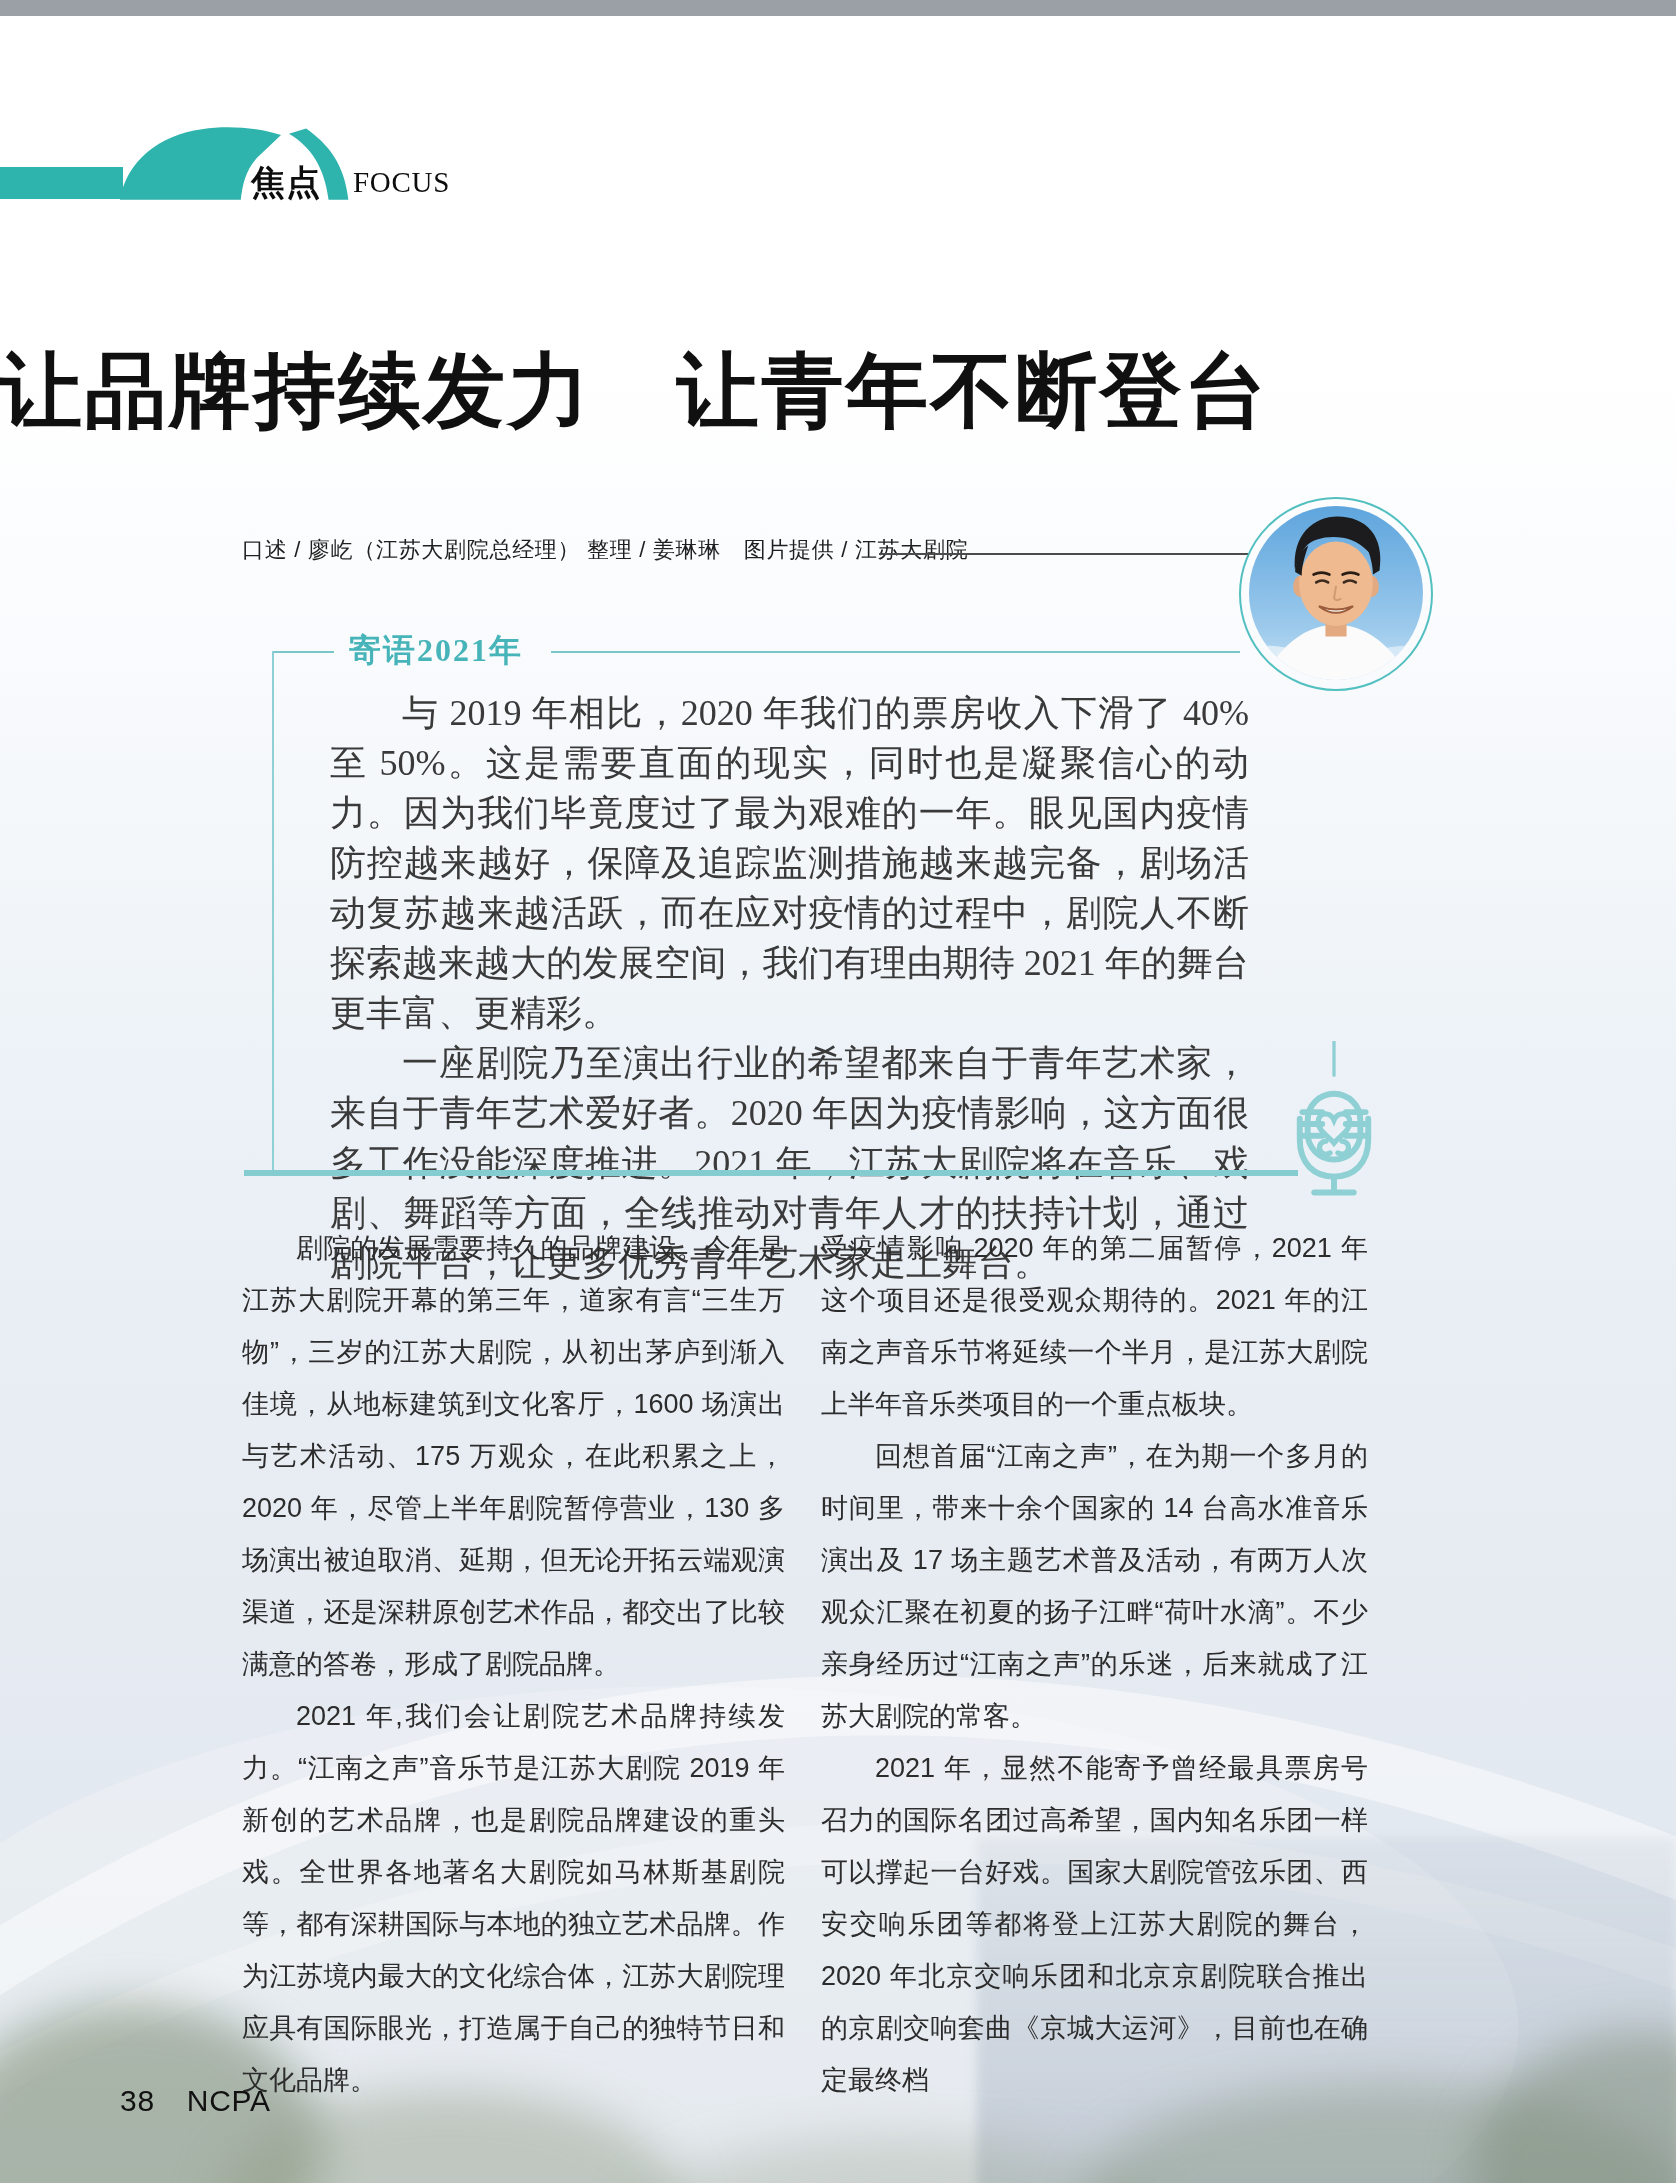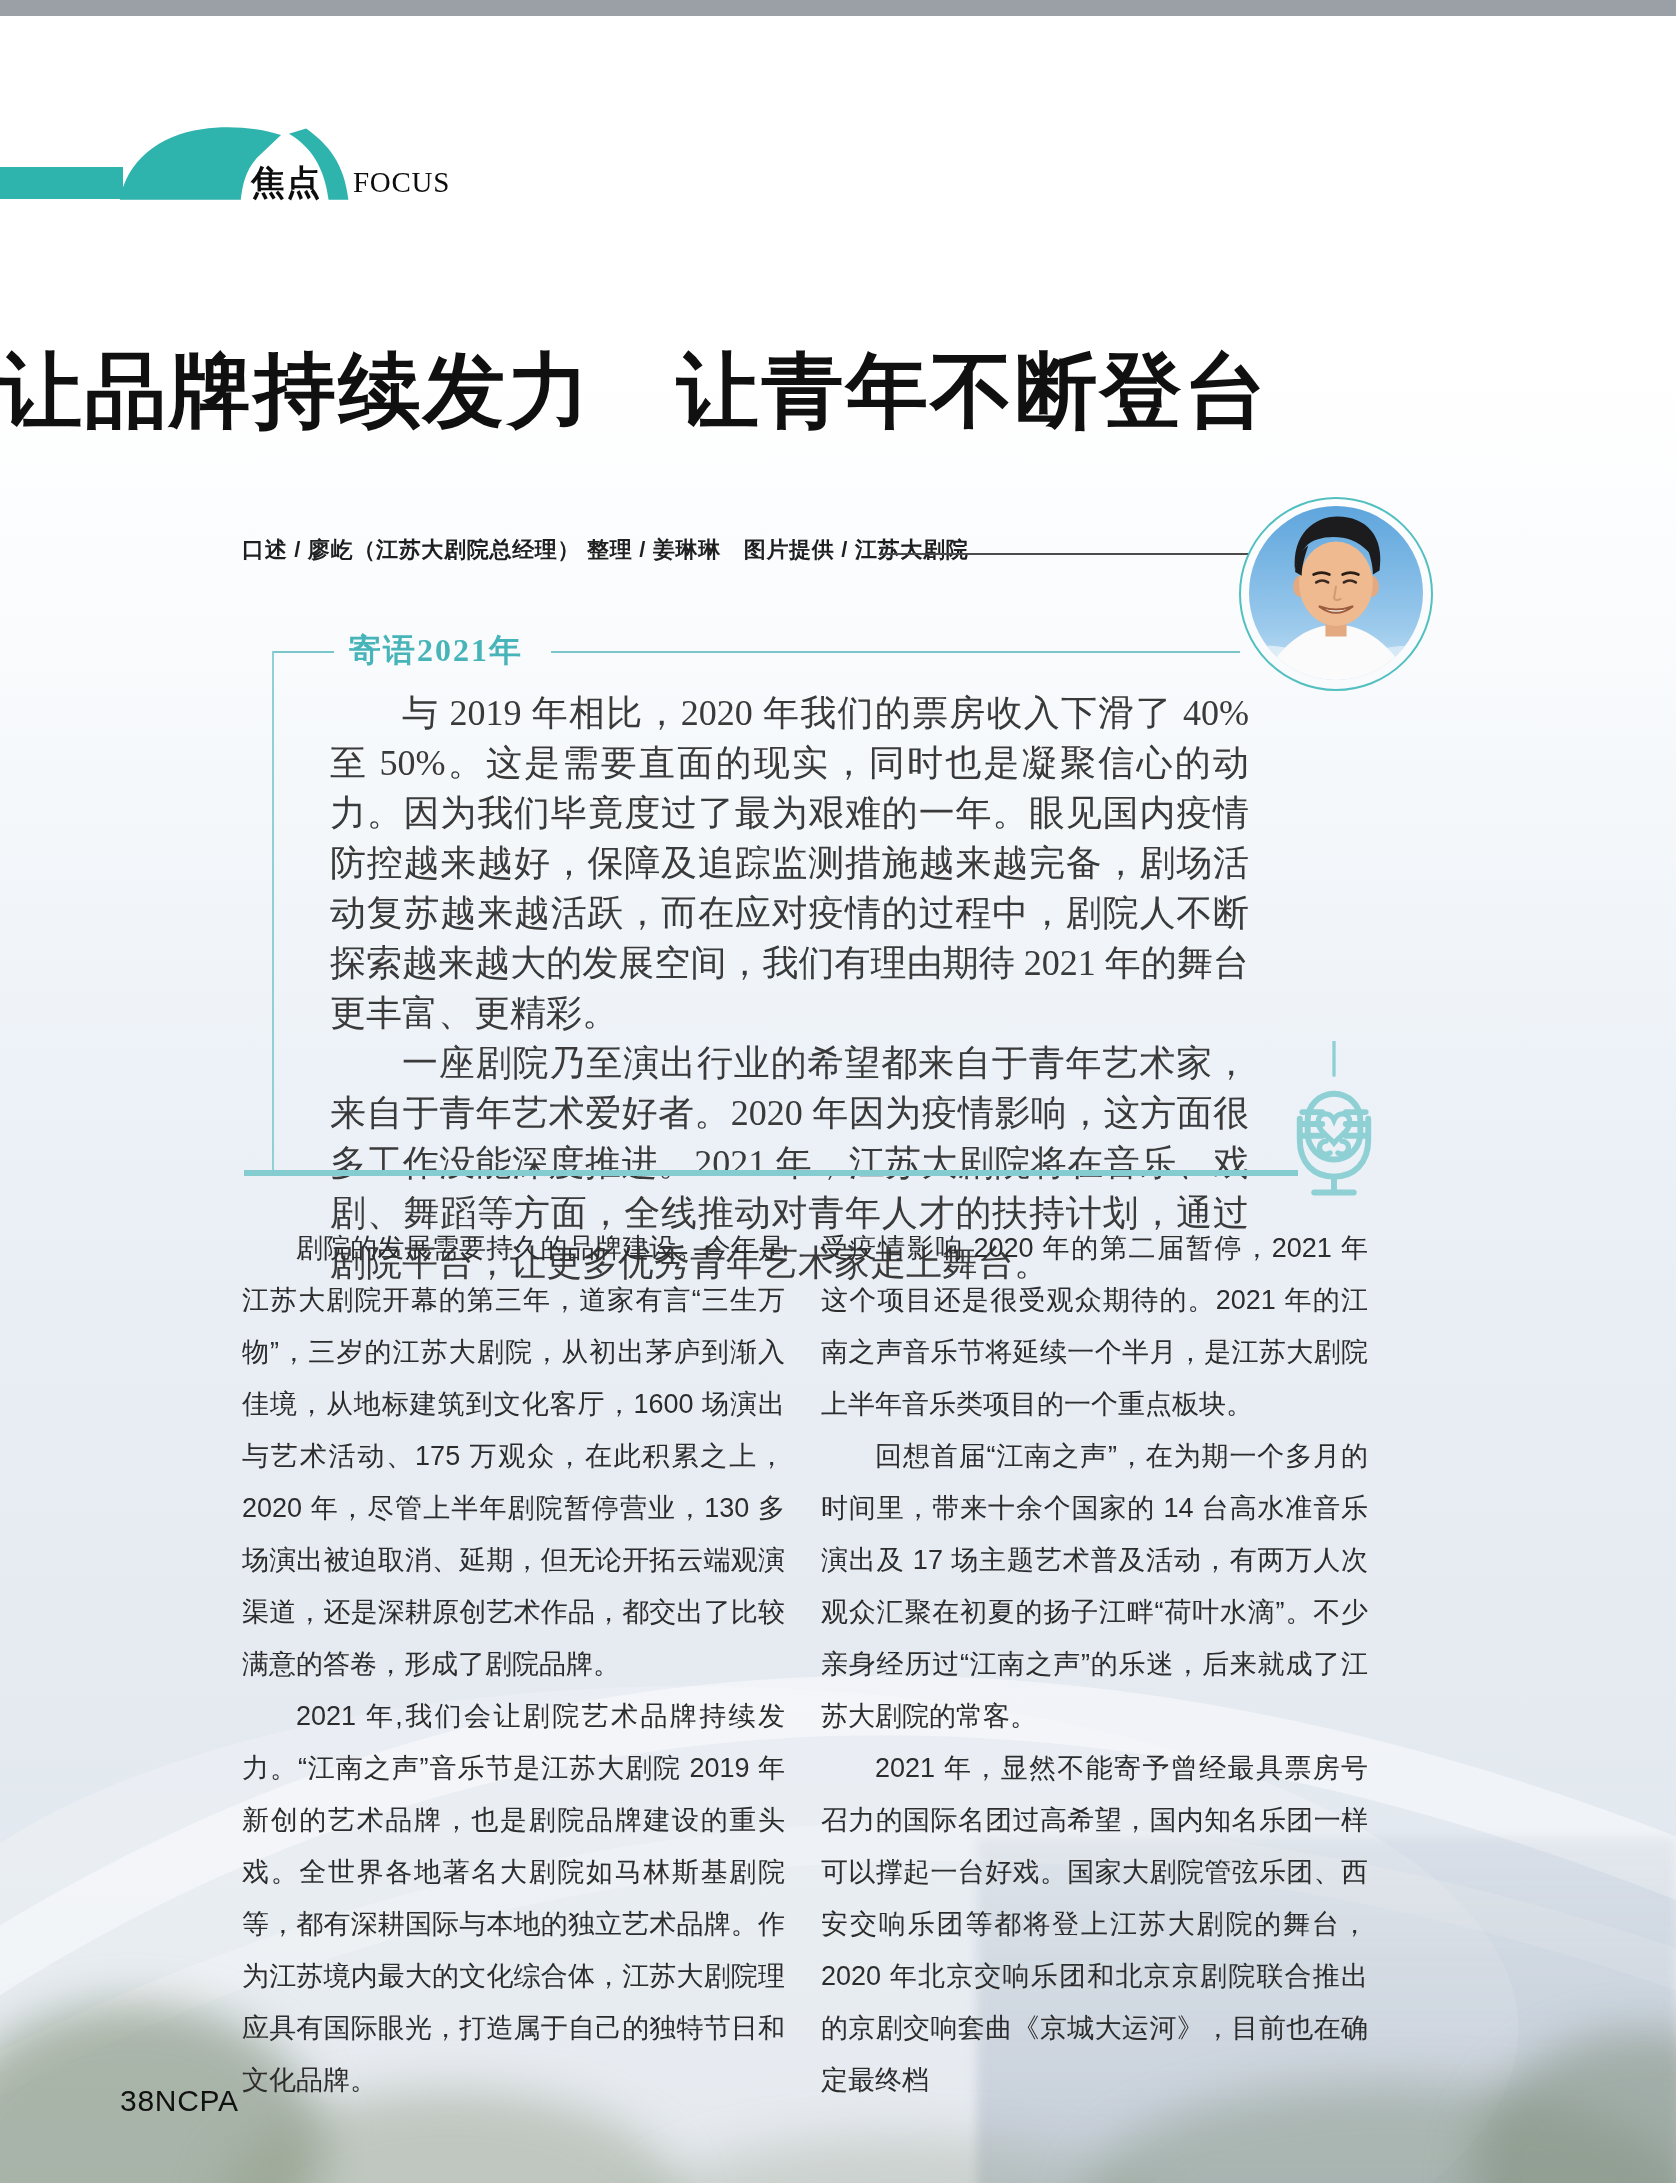--- a/index.html
+++ b/index.html
@@ -44,21 +44,21 @@
 
   
   .title{
     position:absolute;left:0;top:321px;width:1676px;
     text-align:left;margin:0;
     font-family:"Liberation Serif","DejaVu Serif",serif;
     font-size:82px;font-weight:600;color:#101010;letter-spacing:2.6px;
   }
   .byline{
     position:absolute;left:242px;top:519px;
-    font-size:22px;font-weight:700;color:#1f1f1f;letter-spacing:0.7px;
+    font-size:22px;font-weight:400;color:#1f1f1f;letter-spacing:0.7px;
   }
   .byline-rule{position:absolute;left:879px;top:537px;width:370px;height:2px;background:#4c4c4c;}
 
   
   .portrait-ring{
     position:absolute;left:1239px;top:481px;width:194px;height:194px;
     border:2px solid #52bfc1;border-radius:50%;box-sizing:border-box;background:transparent;
   }
   .portrait{
     position:absolute;left:1249px;top:490px;width:174px;height:174px;
@@ -89,21 +89,21 @@
     font-size:27px;line-height:52px;color:#2c2c2c;text-align:justify;
   }
   .col p{margin:0;text-indent:2em;}
   .col p.no-indent{text-indent:0;}
   .col-left{left:242px;width:543px;}
   .col-right{left:821px;width:547px;}
 
   
   .footer{
     position:absolute;left:120px;top:2068px;
-    display:flex;gap:0;align-items:baseline;
+    display:flex;gap:32px;align-items:baseline;
     font-size:30px;color:#111;letter-spacing:0.7px;
   }
 </style>
 </head>
 <body>
 
 <div class="page">
 
   <div class="bg-layer">
     <svg width="1676" height="2183" viewBox="0 0 2539 3307">

